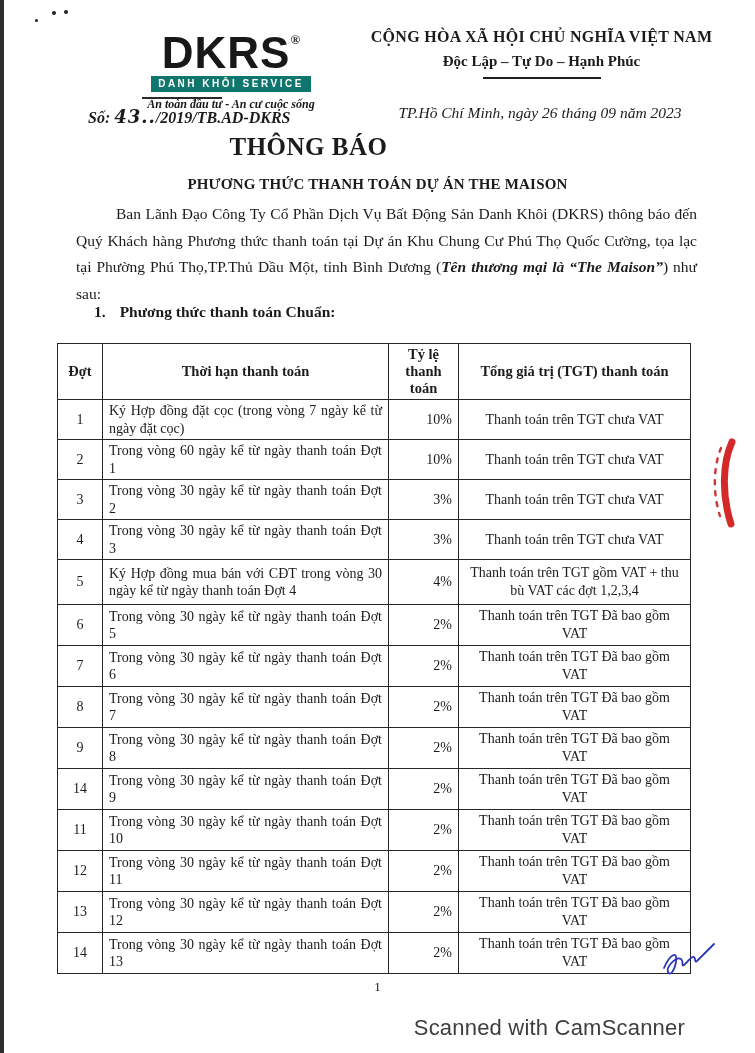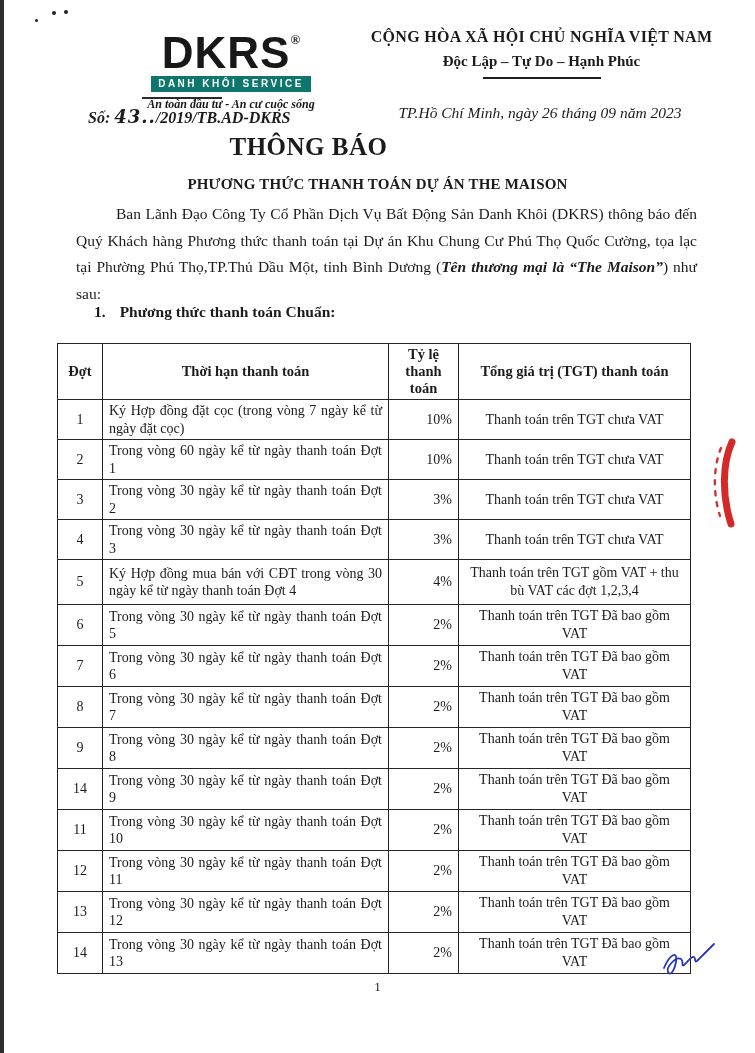--- a/index.html
+++ b/index.html
@@ -202,14 +202,15 @@
   <svg class="stamp" width="44" height="96" viewBox="0 0 44 96">
     <path d="M 33 6 C 23 28, 23 60, 32 88" fill="none" stroke="#cf1212" stroke-width="7" stroke-linecap="round" opacity="0.9"></path>
     <path d="M 22 12 C 14 32, 14 58, 21 80" fill="none" stroke="#c41212" stroke-width="2.4" stroke-dasharray="4 7" stroke-linecap="round" opacity="0.85"></path>
   </svg>
 
   <svg class="signature" width="62" height="44" viewBox="0 0 62 44">
     <path d="M 6 32 c 6 -14 14 -18 12 -6 c -2 10 -6 14 -8 10 c -2 -5 8 -16 13 -13 c 3 2 0 8 3 6 c 4 -3 7 -9 10 -8 c 2 1 0 6 3 4 L 56 8" fill="none" stroke="#2a35b5" stroke-width="1.8" stroke-linecap="round"></path>
   </svg>
 
   <div class="page-num">1</div>
+  <div class="camscanner">Scanned with CamScanner</div>
 
 </div>
 
 </body></html>

